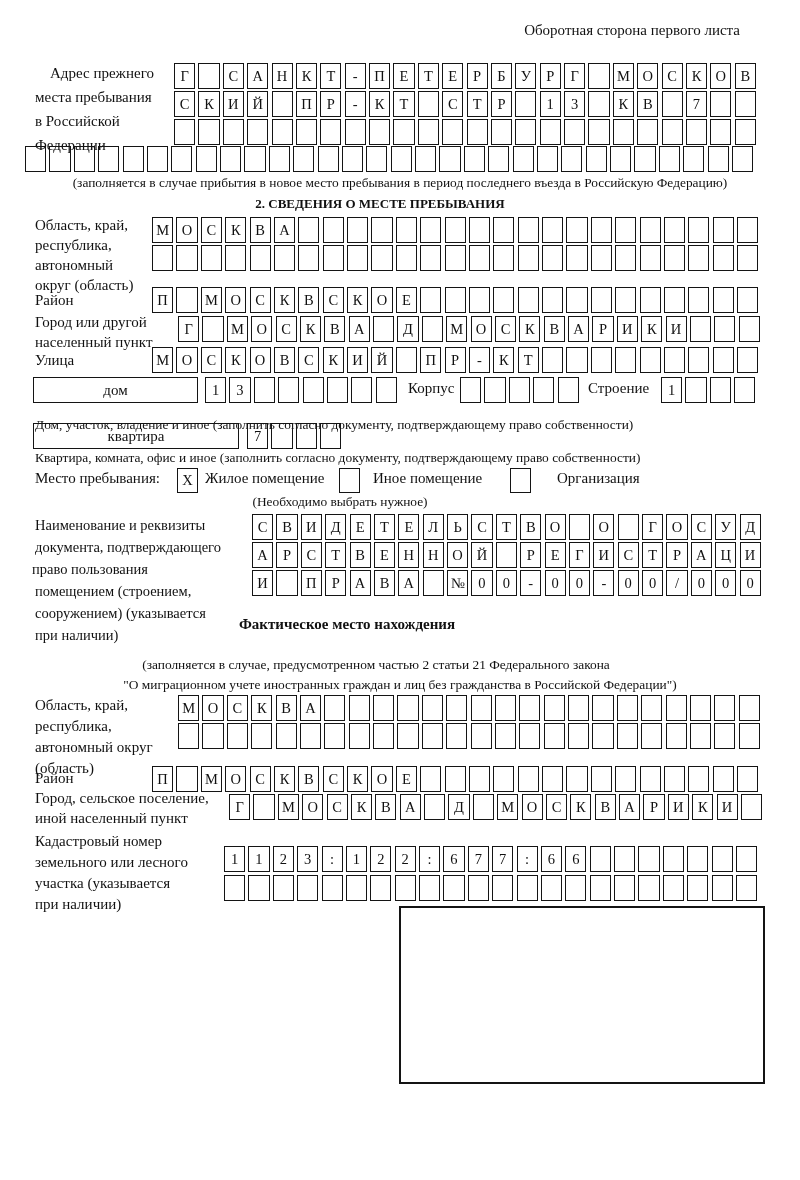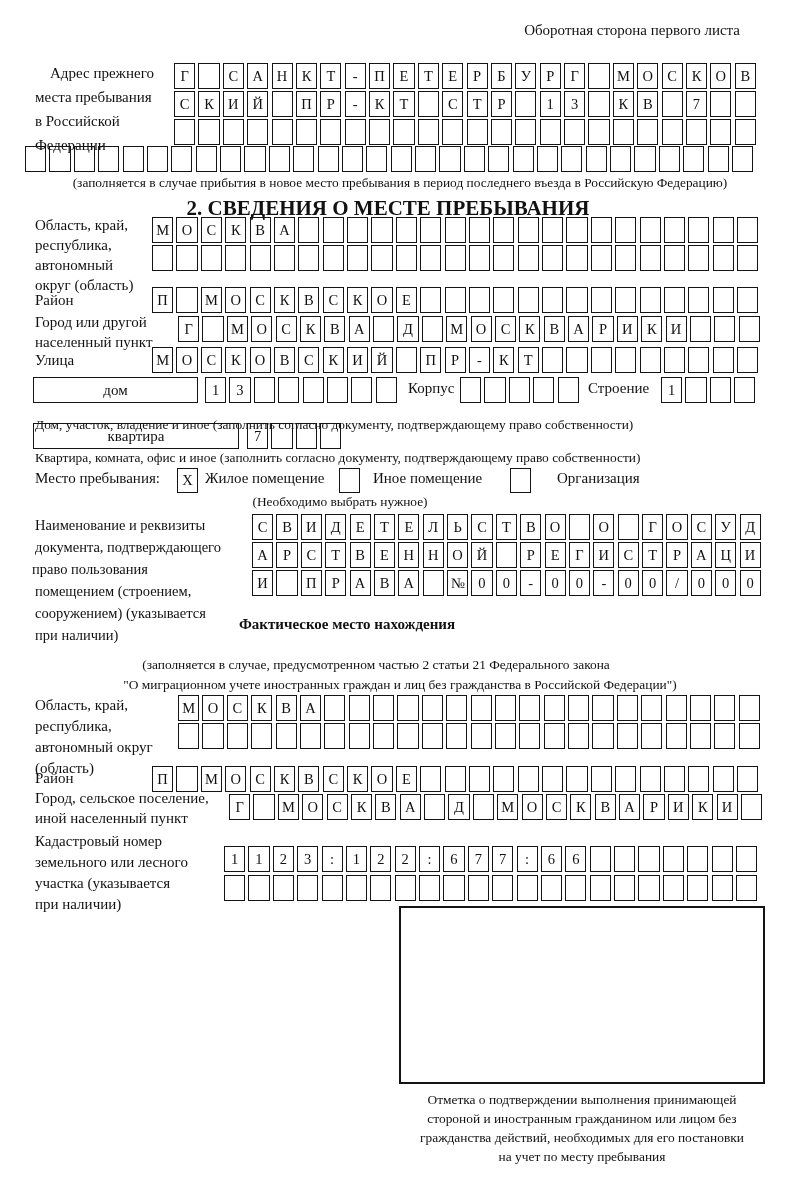--- a/index.html
+++ b/index.html
@@ -149,21 +149,21 @@
       <span class="cell"></span>
       <span class="cell"></span>
       <span class="cell"></span>
       <span class="cell"></span>
       <span class="cell"></span>
       <span class="cell"></span>
     </div>
 
   <div class="note center" style="left:0; top:175px; width:800px;">(заполняется в случае прибытия в новое место пребывания в период последнего въезда в Российскую Федерацию)</div>
 
-  <div class="lbl bold center" style="left:0; top:196px; width:760px; font-size:21px;margin-left:8px;">2. СВЕДЕНИЯ О МЕСТЕ ПРЕБЫВАНИЯ</div>
+  <div class="lbl bold center" style="left:0; top:196px; width:760px; font-size:13px;">2. СВЕДЕНИЯ О МЕСТЕ ПРЕБЫВАНИЯ</div>
 
   <div class="lbl" style="left:35px; top:217px;">Область, край,</div>
   <div class="lbl" style="left:35px; top:237px;">республика,</div>
   <div class="lbl" style="left:35px; top:257px;">автономный</div>
   <div class="lbl" style="left:35px; top:277px;">округ (область)</div>
   <div class="cellrow" style="left:152px; top:217px;">
       <span class="cell">М</span>
       <span class="cell">О</span>
       <span class="cell">С</span>
       <span class="cell">К</span>
@@ -590,20 +590,14 @@
       <span class="cell"></span>
       <span class="cell"></span>
       <span class="cell"></span>
       <span class="cell"></span>
       <span class="cell"></span>
       <span class="cell"></span>
       <span class="cell"></span>
     </div>
 
   <div class="stampbox" style="left:399px; top:906px; width:366px; height:178px;"></div>
-  <div class="note center" style="left:392px; top:1090px; width:380px; white-space:normal; line-height:19px;">
-    <div>Отметка о подтверждении выполнения принимающей</div>
-    <div>стороной и иностранным гражданином или лицом без</div>
-    <div>гражданства действий, необходимых для его постановки</div>
-    <div>на учет по месту пребывания</div>
-  </div>
 
 </div>
 
 </body></html>

